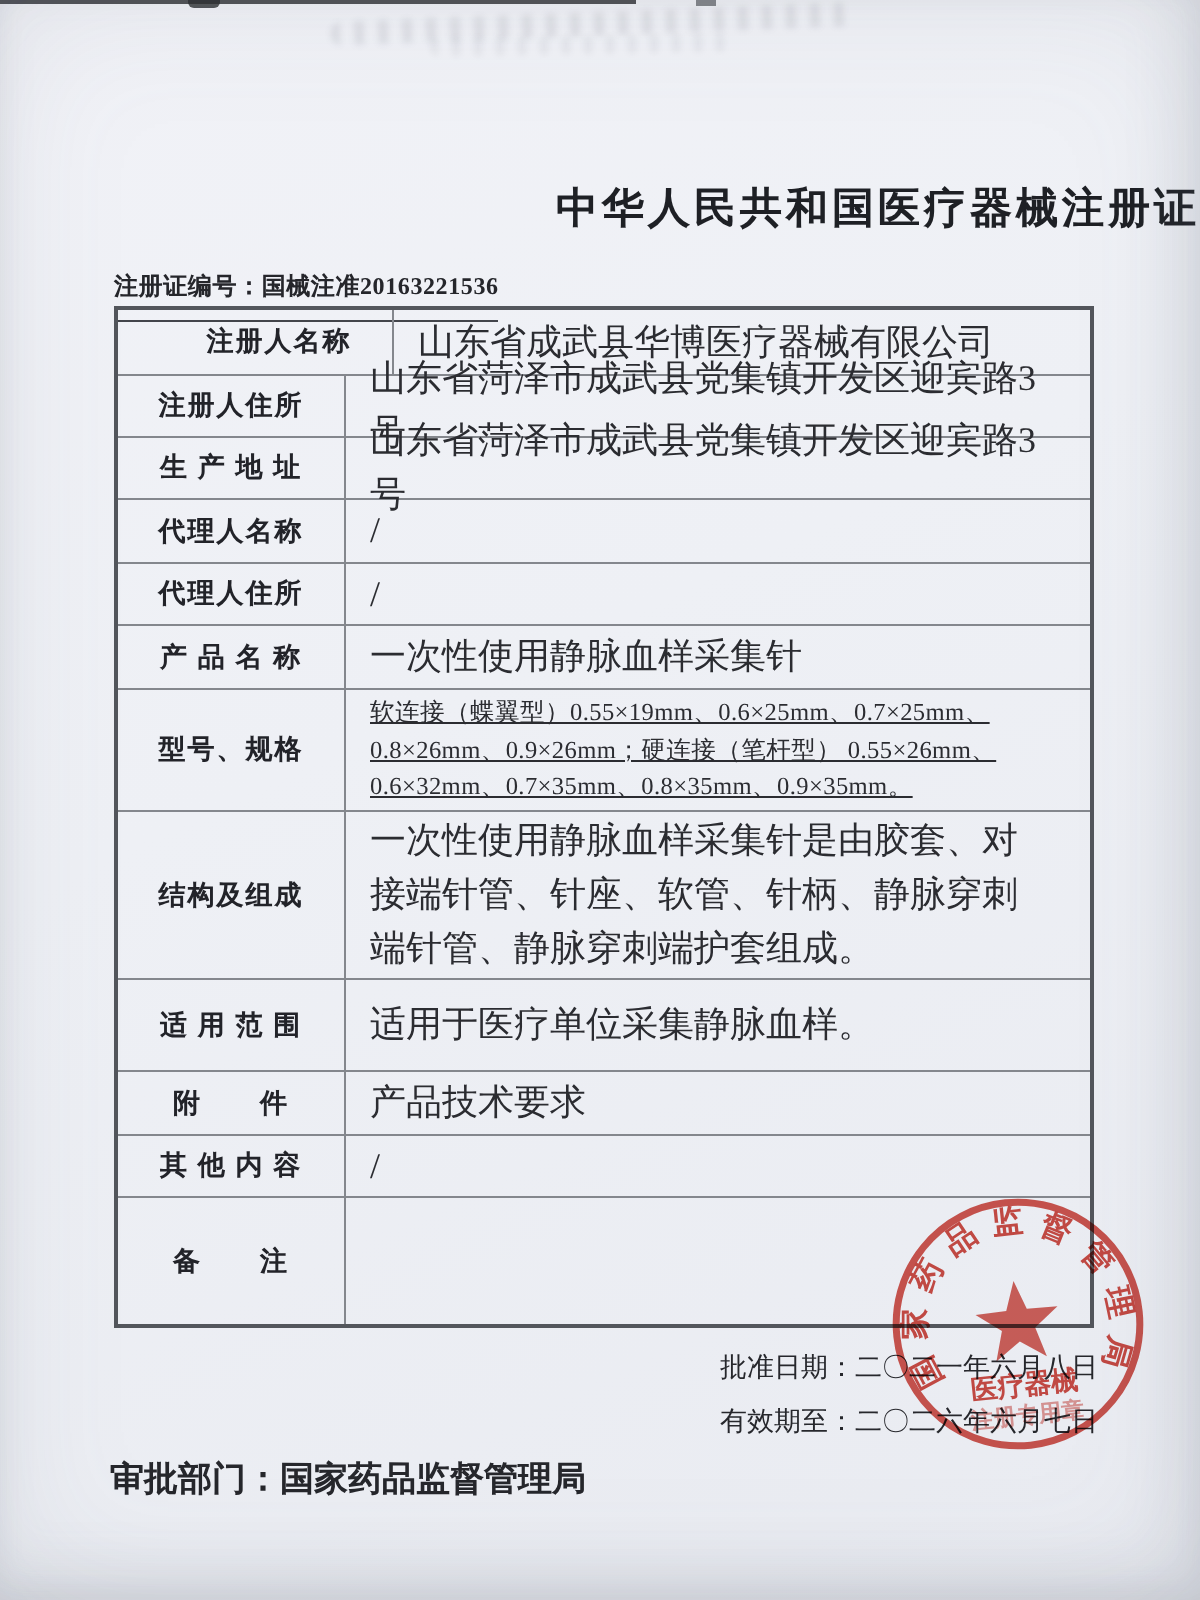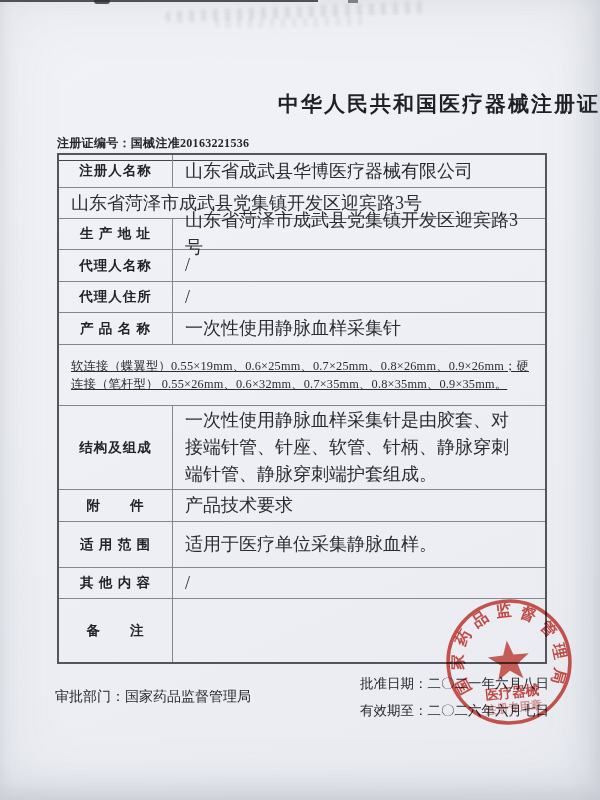--- a/index.html
+++ b/index.html
@@ -24,33 +24,33 @@
   .bleed2{position:absolute;left:215px;top:18px;width:150px;height:9px;border-radius:5px;
     background:repeating-linear-gradient(90deg,rgba(110,112,128,.28) 0 4px,rgba(110,112,128,0) 4px 11px);
     filter:blur(1.5px);opacity:.32;transform:rotate(-1deg);}
   .title{position:absolute;top:76px;left:0;width:100%;text-align:right;
     font-size:21px;font-weight:bold;letter-spacing:2px;color:#1e2025;}
   .certno{position:absolute;left:57px;top:135px;font-size:12px;font-weight:bold;
     letter-spacing:.3px;border-bottom:1px solid #43454b;padding-bottom:8px;color:#25262b;}
   
   .table{position:absolute;left:57px;top:153px;width:490px;border:2px solid #53565c;box-sizing:border-box;}
   .row{display:flex;border-top:1px solid #84878d;box-sizing:border-box;}
-  .row:first-child{border-top:none;}
+  .row:first-child{border-top:none;padding-left:24px;}
   .cell{box-sizing:border-box;}
   .cell.label{flex:0 0 114px;width:114px;border-right:1px solid #84878d;
     display:flex;align-items:center;justify-content:center;text-align:center;
     font-weight:bold;font-size:13.5px;letter-spacing:1px;color:#222329;}
   .cell.value{flex:1;display:flex;align-items:center;
     padding:4px 10px 4px 12px;font-size:18px;line-height:1.5;color:#2b2c31;}
   .r1{height:32px}.r2{height:31px}.r3{height:31px}.r4{height:32px}.r5{height:31px}.r6{height:32px}
   .r7{height:61px}.r8{height:84px}.r9{height:46px}.r10{height:32px}.r11{height:31px}.r12{height:64px}
   .r7 .cell.value{font-size:12.3px;line-height:1.5;letter-spacing:.2px;text-decoration:underline;}
   .r8 .cell.value{padding-right:28px;}
   
-  .footer-left{position:absolute;left:55px;top:688px;font-size:14px;color:#26272c;}
+  .footer-left{position:absolute;left:55px;top:728px;font-size:17px;color:#26272c;font-weight:bold;}
   .footer-right{position:absolute;right:51px;top:670px;text-align:center;
     font-size:13.5px;line-height:27px;color:#26272c;}
   
   .stamp{position:absolute;left:445px;top:598px;width:128px;height:128px;
     mix-blend-mode:multiply;opacity:.9;transform:rotate(-6deg);}
   .stamp svg{width:100%;height:100%;display:block;}
   .stamp text{font-family:"Liberation Serif","DejaVu Serif",serif;fill:#cc3a31;text-anchor:middle;}
   .seal-arc-char{font-size:15px;font-weight:bold;}
   .seal-line1{font-size:13px;font-weight:bold;}
   .seal-line2{font-size:11px;font-weight:bold;opacity:.55;}
@@ -69,52 +69,54 @@
   <h1 class="title">中华人民共和国医疗器械注册证</h1>
 
   <div class="certno"><span>注册证编号：</span><span>国械注准20163221536</span></div>
 
   <div class="table">
     <div class="row r1">
       <div class="cell label">注册人名称</div>
       <div class="cell value">山东省成武县华博医疗器械有限公司</div>
     </div>
     <div class="row r2">
+      <div class="cell label">注册人住所</div>
       <div class="cell value">山东省菏泽市成武县党集镇开发区迎宾路3号</div>
     </div>
     <div class="row r3">
       <div class="cell label">生 产 地 址</div>
       <div class="cell value">山东省菏泽市成武县党集镇开发区迎宾路3号</div>
     </div>
     <div class="row r4">
       <div class="cell label">代理人名称</div>
       <div class="cell value">/</div>
     </div>
     <div class="row r5">
       <div class="cell label">代理人住所</div>
       <div class="cell value">/</div>
     </div>
     <div class="row r6">
       <div class="cell label">产 品 名 称</div>
       <div class="cell value">一次性使用静脉血样采集针</div>
     </div>
     <div class="row r7">
+      <div class="cell label">型号、规格</div>
       <div class="cell value">软连接（蝶翼型）0.55×19mm、0.6×25mm、0.7×25mm、0.8×26mm、0.9×26mm；硬连接（笔杆型） 0.55×26mm、0.6×32mm、0.7×35mm、0.8×35mm、0.9×35mm。</div>
     </div>
     <div class="row r8">
       <div class="cell label">结构及组成</div>
       <div class="cell value">一次性使用静脉血样采集针是由胶套、对接端针管、针座、软管、针柄、静脉穿刺端针管、静脉穿刺端护套组成。</div>
     </div>
+    <div class="row r9">
+      <div class="cell label">适 用 范 围</div>
+      <div class="cell value">适用于医疗单位采集静脉血样。</div>
+    </div>
     <div class="row r10">
       <div class="cell label">附　　件</div>
       <div class="cell value">产品技术要求</div>
-    </div>
-    <div class="row r9">
-      <div class="cell label">适 用 范 围</div>
-      <div class="cell value">适用于医疗单位采集静脉血样。</div>
     </div>
     <div class="row r11">
       <div class="cell label">其 他 内 容</div>
       <div class="cell value">/</div>
     </div>
     <div class="row r12">
       <div class="cell label">备　　注</div>
     </div>
   </div>
 

